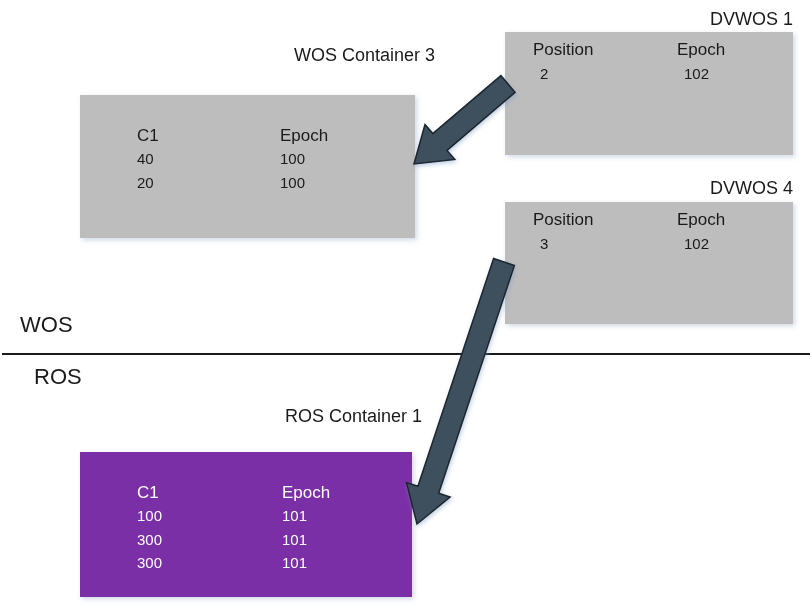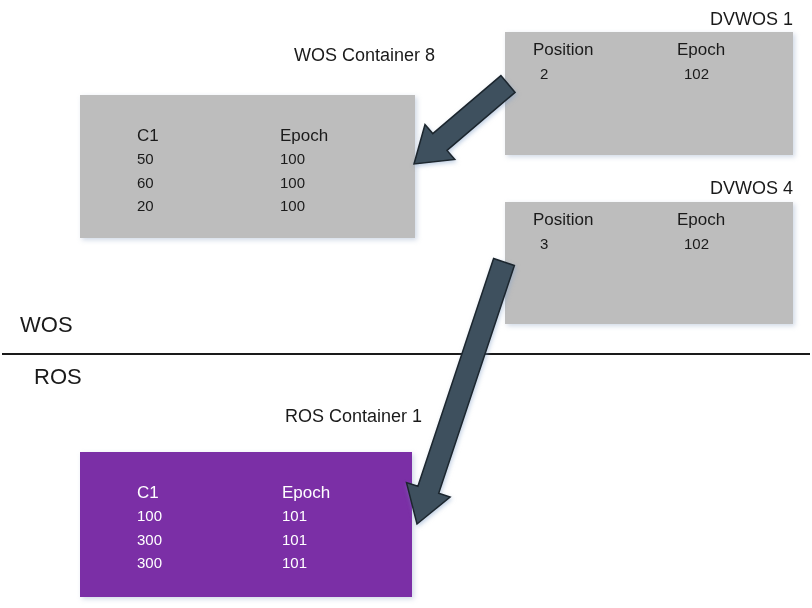--- a/index.html
+++ b/index.html
@@ -87,31 +87,28 @@
 </style>
 </head>
 <body>
 
 <div class="canvas">
 
   <div class="divider"></div>
   <div class="sec-label" id="wos-label">WOS</div>
   <div class="sec-label" id="ros-label">ROS</div>
 
-  <div class="title" id="title-wos">WOS Container 8</div>
+  <div class="title" id="title-wos">WOS Container 3</div>
   <div class="box gray" id="box-wos">
     <div class="tbl">
       <div class="trow hdr">
         <span class="cell1">C1</span><span class="cell2">Epoch</span>
       </div>
       <div class="trow vrow">
-        <span class="cell1">50</span><span class="cell2">100</span>
-      </div>
-      <div class="trow vrow">
-        <span class="cell1">60</span><span class="cell2">100</span>
+        <span class="cell1">40</span><span class="cell2">100</span>
       </div>
       <div class="trow vrow">
         <span class="cell1">20</span><span class="cell2">100</span>
       </div>
     </div>
   </div>
 
   <div class="title" id="title-dvwos1">DVWOS 1</div>
   <div class="box gray dvwos" id="box-dvwos1">
     <div class="tbl">

